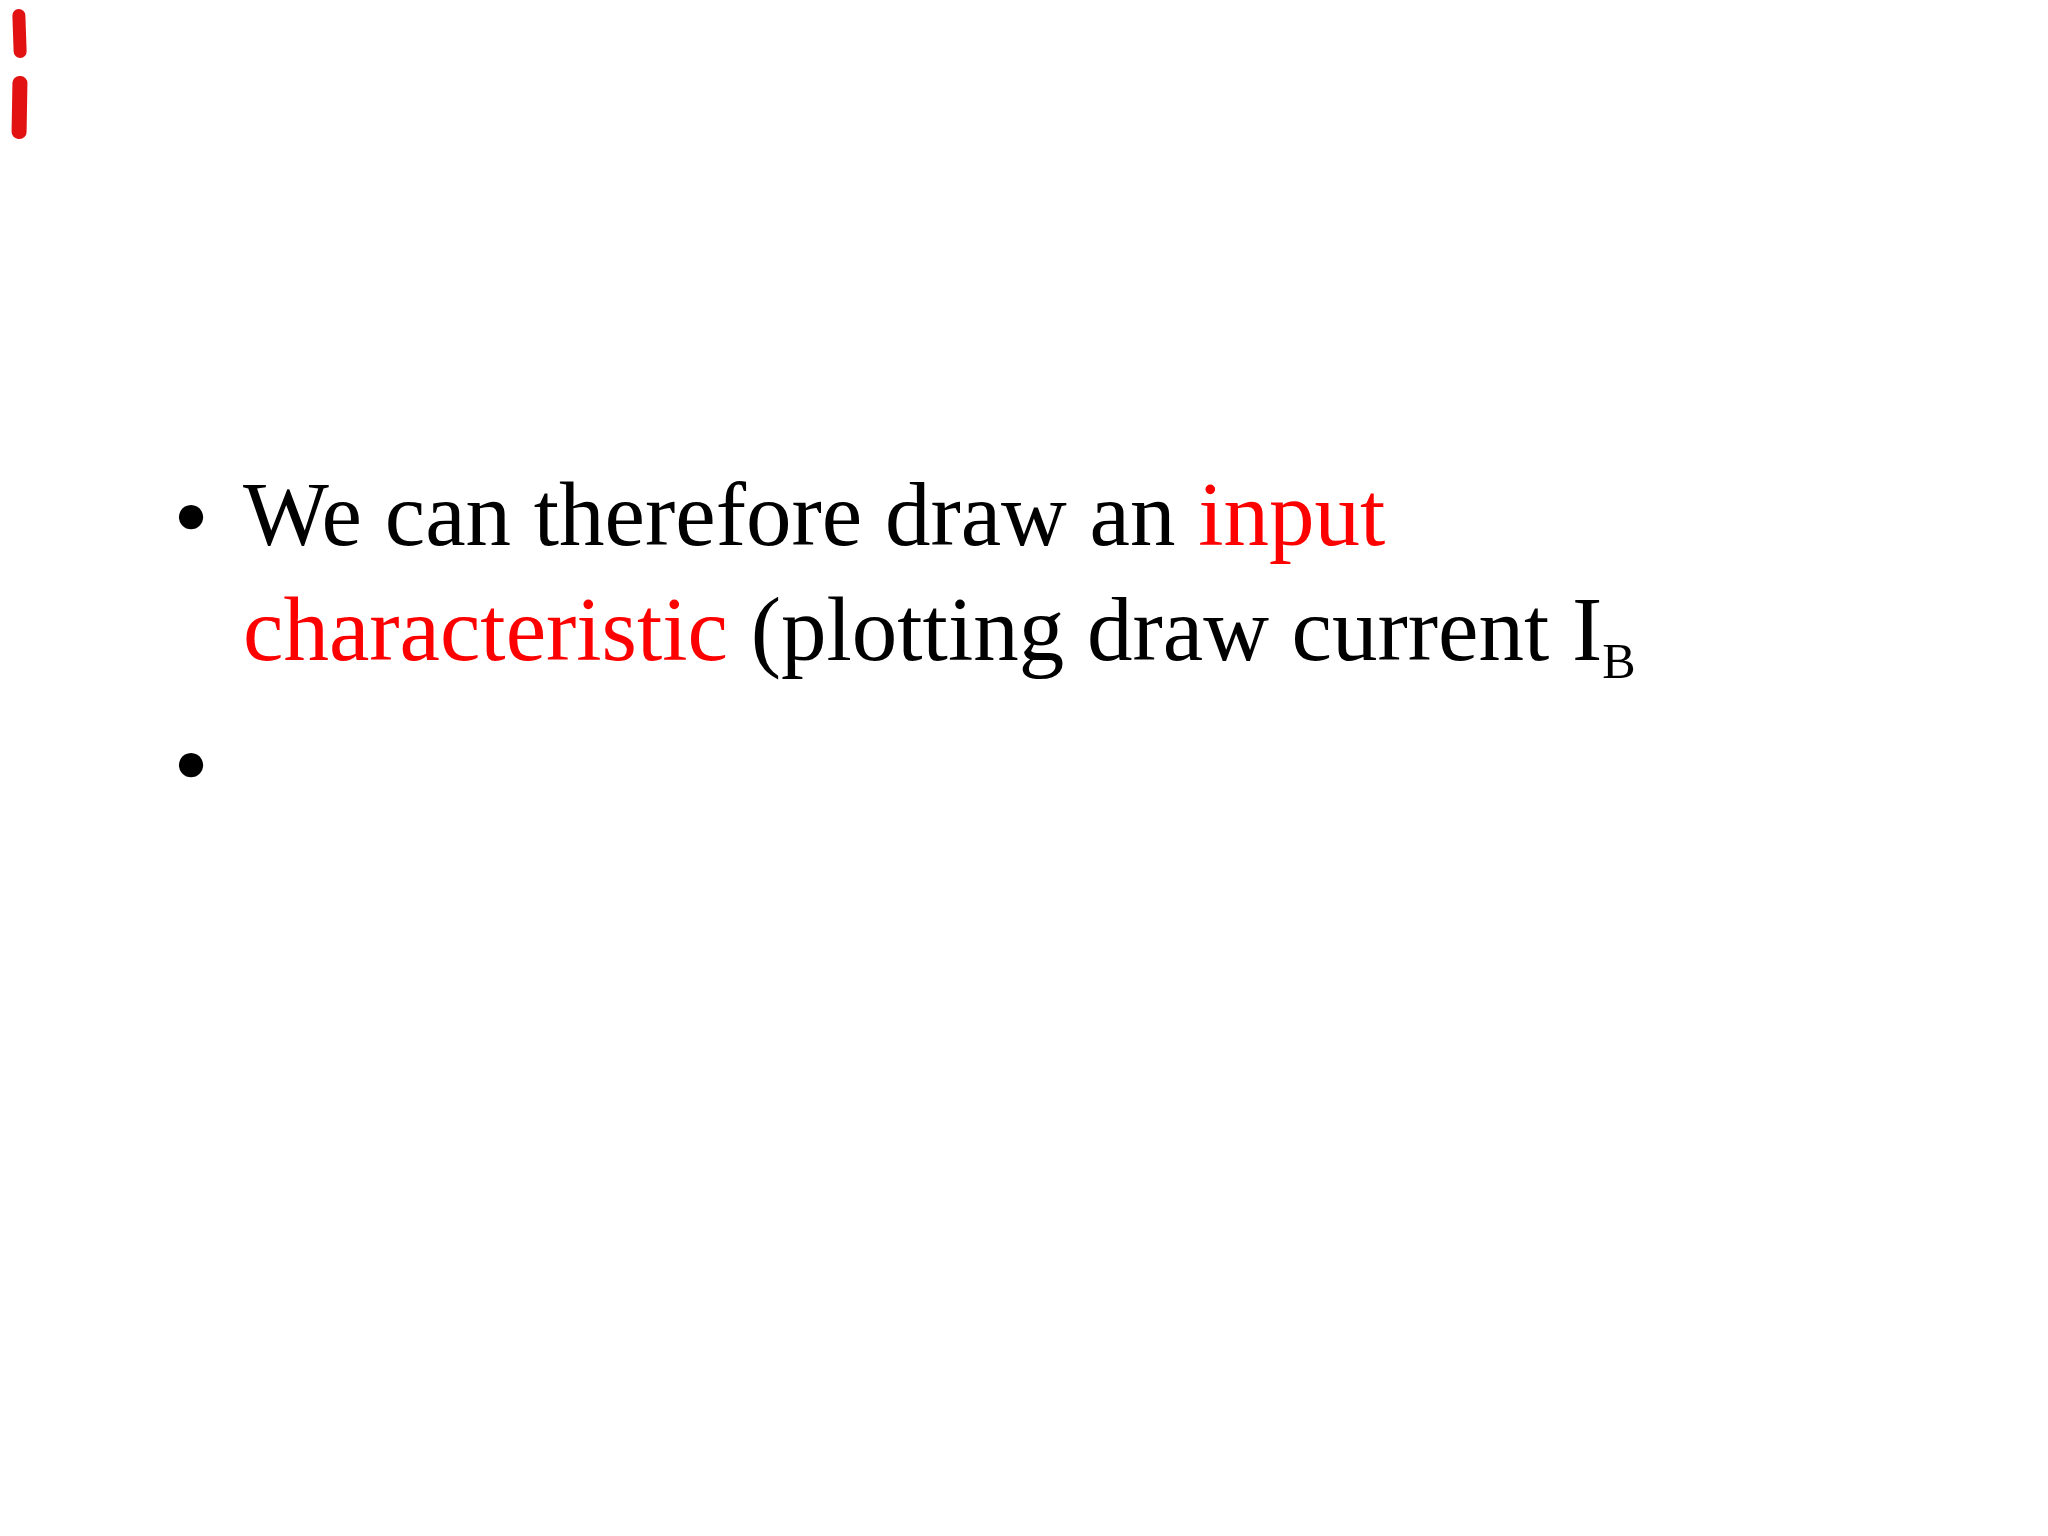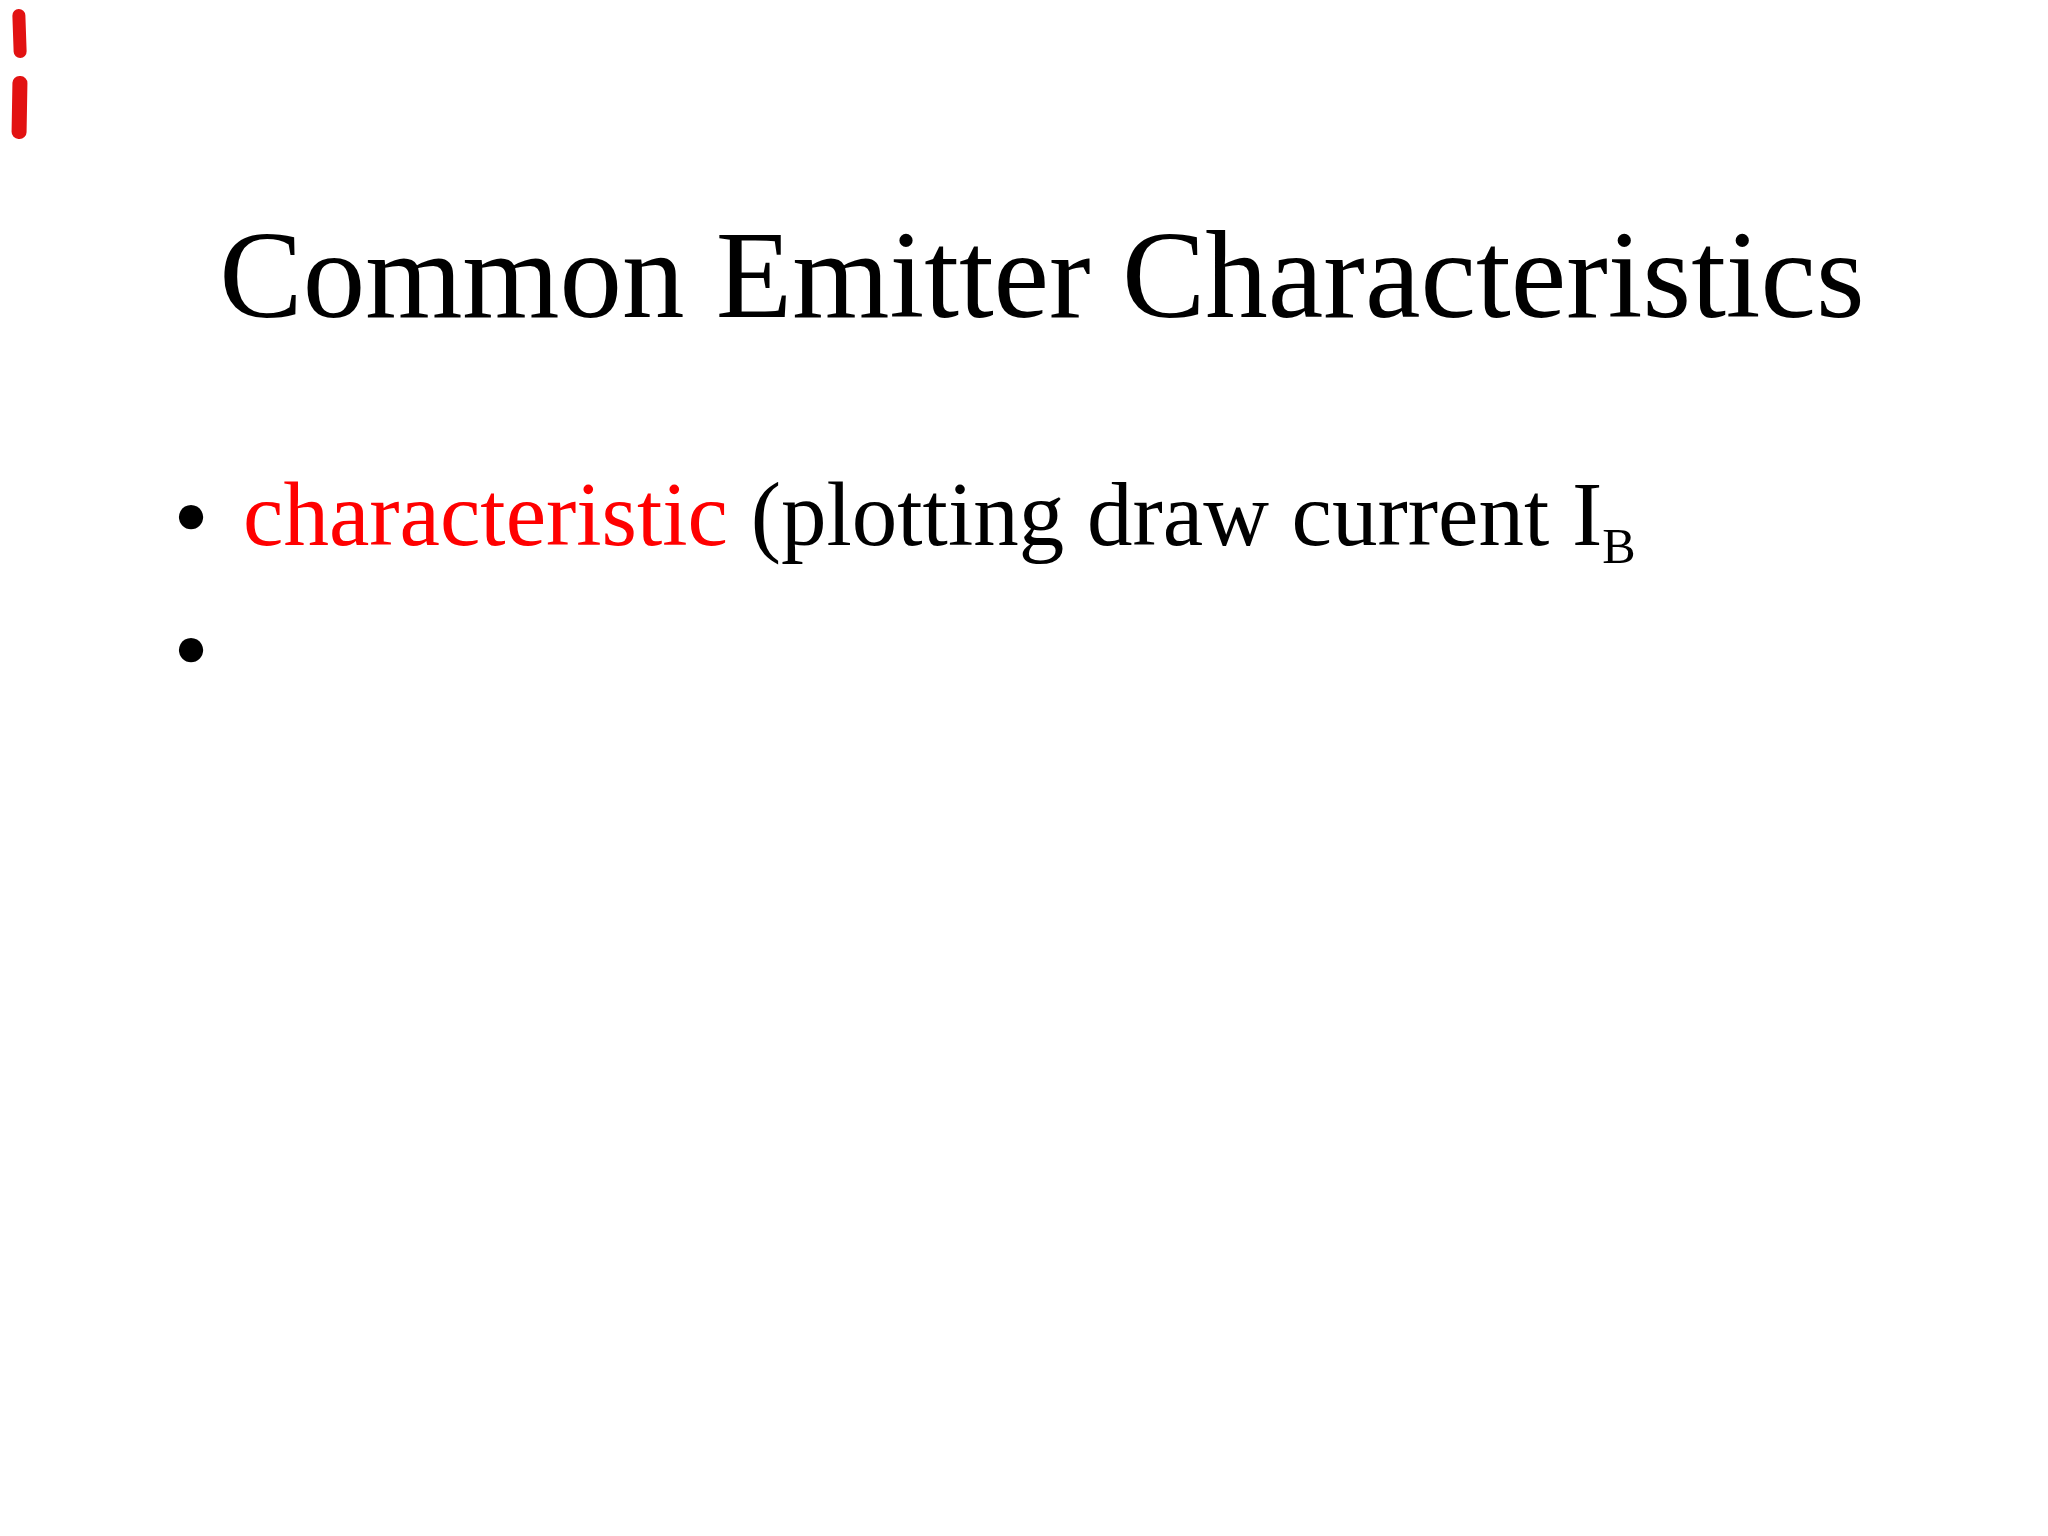--- a/index.html
+++ b/index.html
@@ -64,26 +64,26 @@
 </head>
 <body>
 
 <div class="slide">
 
   <div class="pen-marks">
       <div class="pen-mark" style="left: 13px; top: 9px; width: 13px; height: 49px; transform: rotate(-2deg); background: rgb(226, 18, 18);"></div>
       <div class="pen-mark" style="left: 12px; top: 76px; width: 15px; height: 63px; transform: rotate(1deg); background: rgb(226, 18, 18);"></div>
     </div>
 
-  <div class="slide-title">Common Emitter Characteristics</div>
 
   <div class="content">
       <div class="bullet-item">
         <span class="bullet-dot">●</span>
         <div class="bullet-lines">
+          <div class="line"><span class="">We can therefore draw an </span><span class="red ">input</span></div>
           <div class="line"><span class="red ">characteristic</span><span class=""> (plotting draw current I</span><span class="sub">B</span></div>
         </div>
       </div>
       <div class="bullet-item">
         <span class="bullet-dot">●</span>
         <div class="bullet-lines">
         </div>
       </div>
     </div>
 

